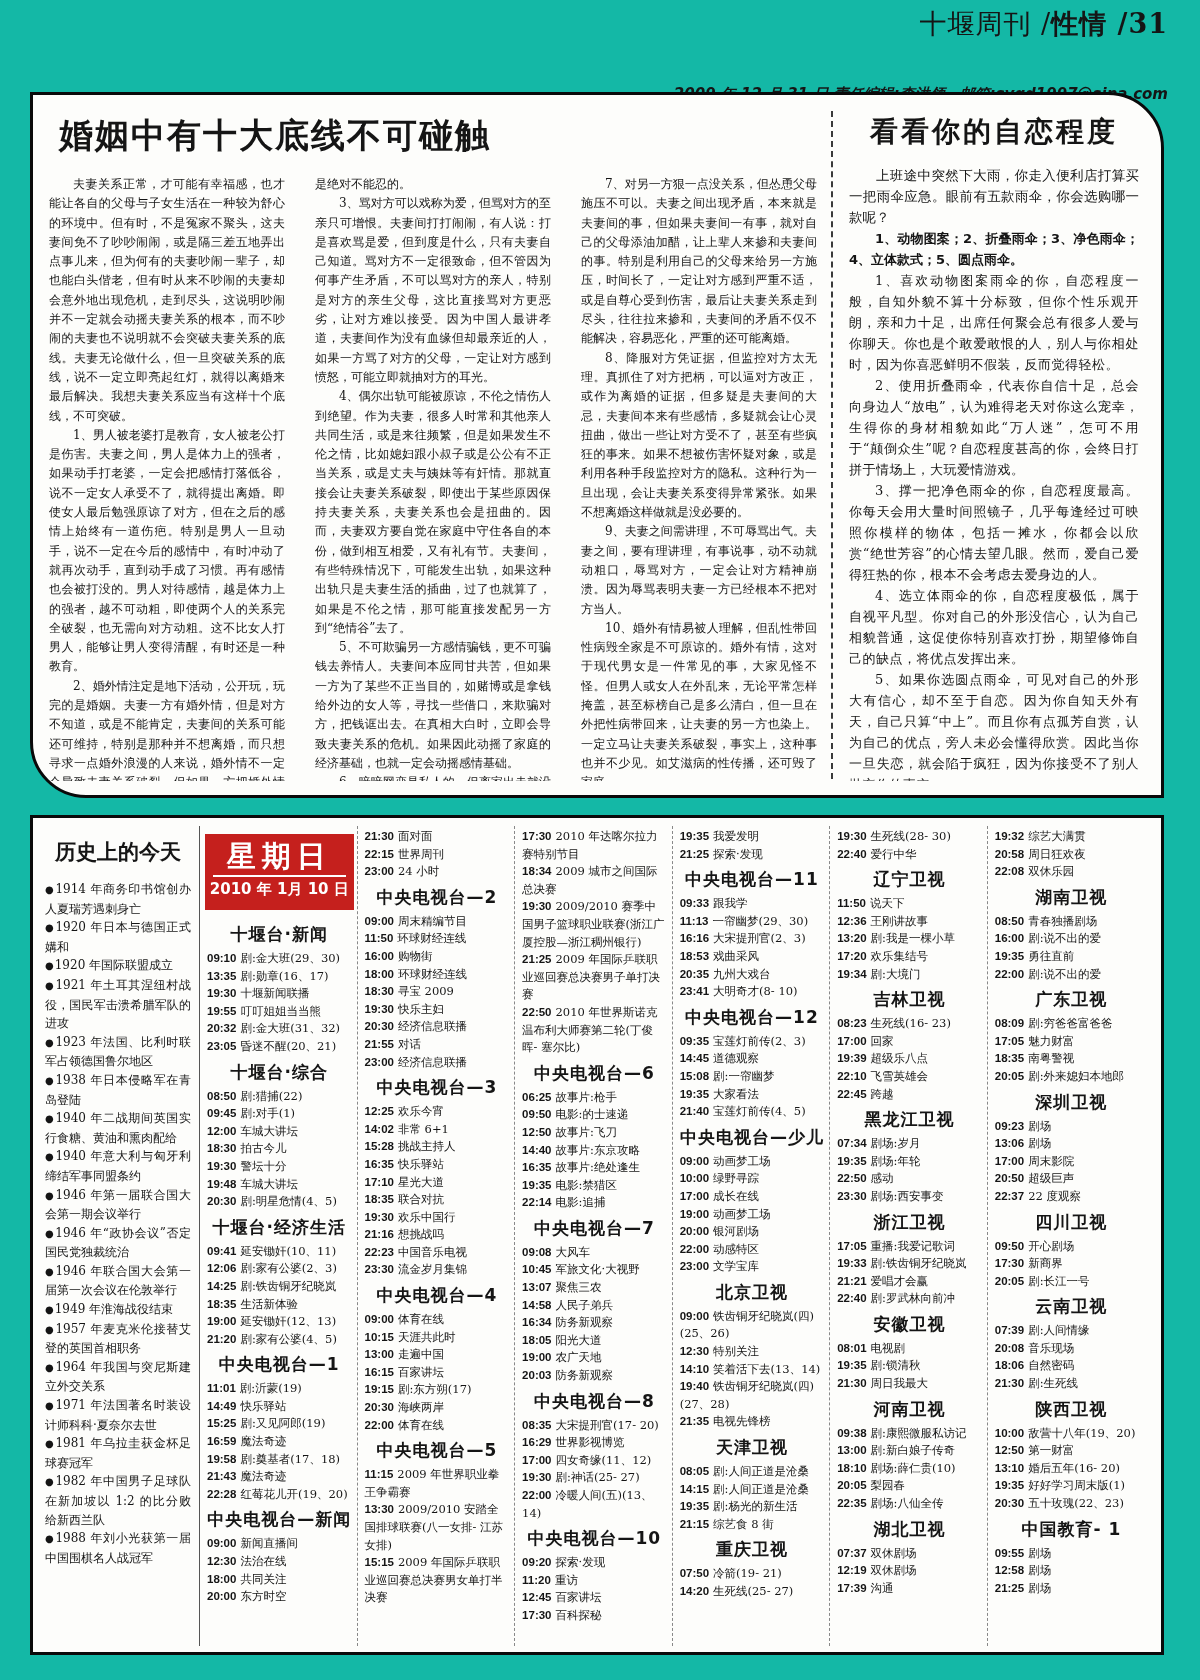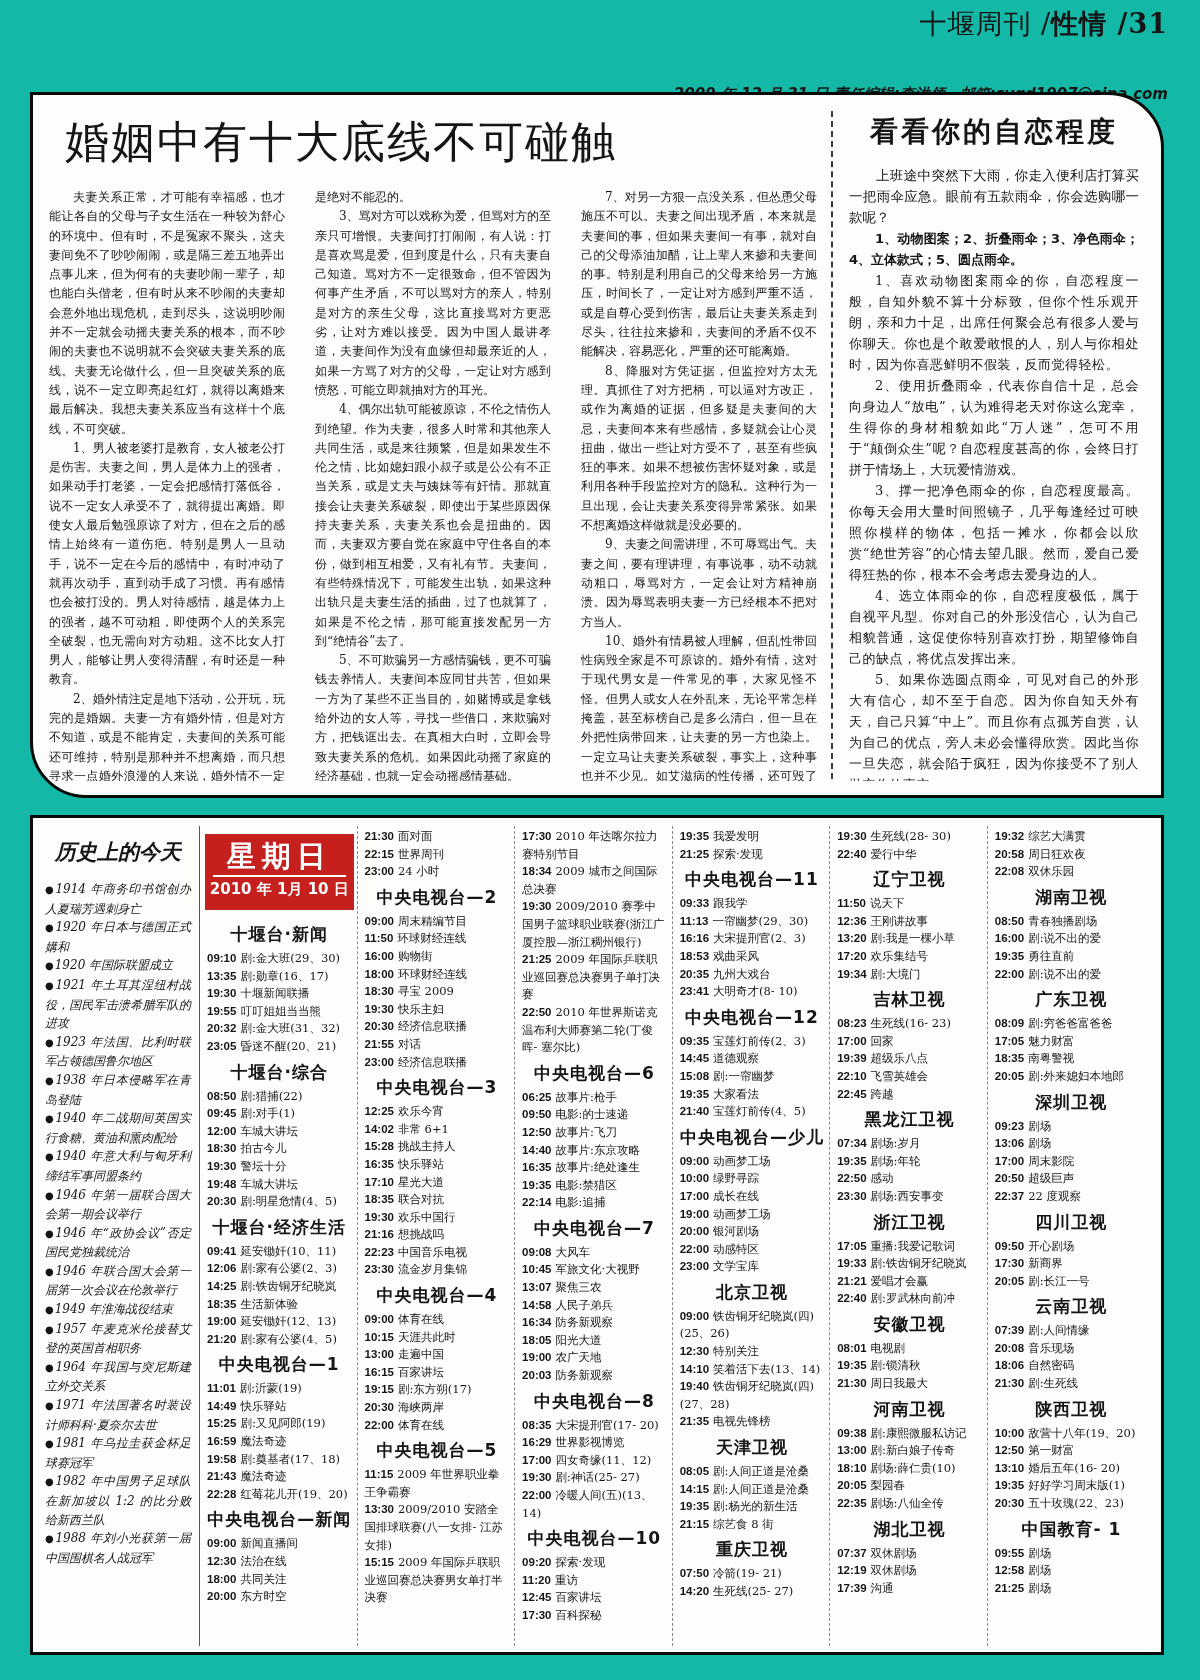--- a/index.html
+++ b/index.html
@@ -9,39 +9,39 @@
   #masthead{position:absolute;top:6px;right:32px;font-size:27px;letter-spacing:1px;
             font-family:"DejaVu Serif","Liberation Serif",serif;}
   #masthead .light{font-weight:400;}
   #masthead .bold{font-weight:900;}
   #dateline{position:absolute;top:51px;right:32px;font-size:15px;font-weight:bold;font-style:italic;margin-top:34px;}
   
   #main-box{position:absolute;left:30px;top:92px;width:1134px;height:706px;
             border:3px solid #0a0a0a;border-radius:0 56px 0 56px;background:#fdfdfb;
             padding:14px 16px;box-sizing:border-box;display:flex;}
   #article-area{width:768px;display:flex;flex-direction:column;}
-  #article-title{font-size:44px;font-weight:400;letter-spacing:2px;margin:4px 0 16px 16px;}
+  #article-title{font-size:34px;font-weight:700;letter-spacing:2px;margin:4px 0 16px 10px;}
   #article-cols{display:flex;gap:30px;flex:1;overflow:hidden;}
   .acol{flex:1;text-align:justify;font-size:12px;line-height:19.3px;
         font-family:"DejaVu Serif","Liberation Serif",serif;overflow:hidden;}
   .para{margin:0;text-indent:2em;}
   .para.cont{text-indent:0;}
   #article-divider{border-left:2px dashed #3a3a3a;margin:2px 12px 2px 14px;}
   #side-article{flex:1;padding:4px 6px 0 4px;overflow:hidden;}
   #side-title{text-align:center;font-size:28px;font-weight:900;letter-spacing:3px;margin:0 0 14px;}
   .spara{margin:0;text-indent:2em;text-align:justify;font-size:13px;line-height:21px;
          font-family:"DejaVu Serif","Liberation Serif",serif;}
   .spara.intro{font-size:13.5px;}
   .spara.options{font-weight:bold;font-family:"DejaVu Sans","Liberation Sans",sans-serif;}
   .spara.kai{font-family:"DejaVu Serif","Liberation Serif",serif;letter-spacing:.5px;}
   
   #tv-box{position:absolute;left:30px;top:815px;width:1134px;height:840px;
           border:3px solid #0a0a0a;background:#fdfdfb;box-sizing:border-box;
           display:flex;padding:8px 8px 6px 10px;}
-  #history-panel{width:146px;padding:4px 8px 0 2px;overflow:hidden;font-style:italic;}
+  #history-panel{width:146px;padding:4px 8px 0 2px;overflow:hidden;}
   #history-title{text-align:center;font-size:21px;font-weight:900;margin:8px 0 14px;}
   .hist-item{font-size:12px;line-height:18.6px;text-align:justify;
              font-family:"DejaVu Serif","Liberation Serif",serif;}
   .hist-item::before{content:"●";font-size:10px;margin-right:1px;}
   #tv-cols{flex:1;display:flex;border-left:1.5px solid #555;overflow:hidden;}
   .tvcol{flex:1;padding:2px 5px 0 7px;overflow:hidden;position:relative;}
   .tvcol + .tvcol{border-left:1.5px dashed #888;}
   .tvcol:first-child{padding-top:92px;}
   .tvcol:last-child{flex:1.06;}
   .ch{text-align:center;font-size:17px;font-weight:900;letter-spacing:1px;margin:5px 0 4px;}

